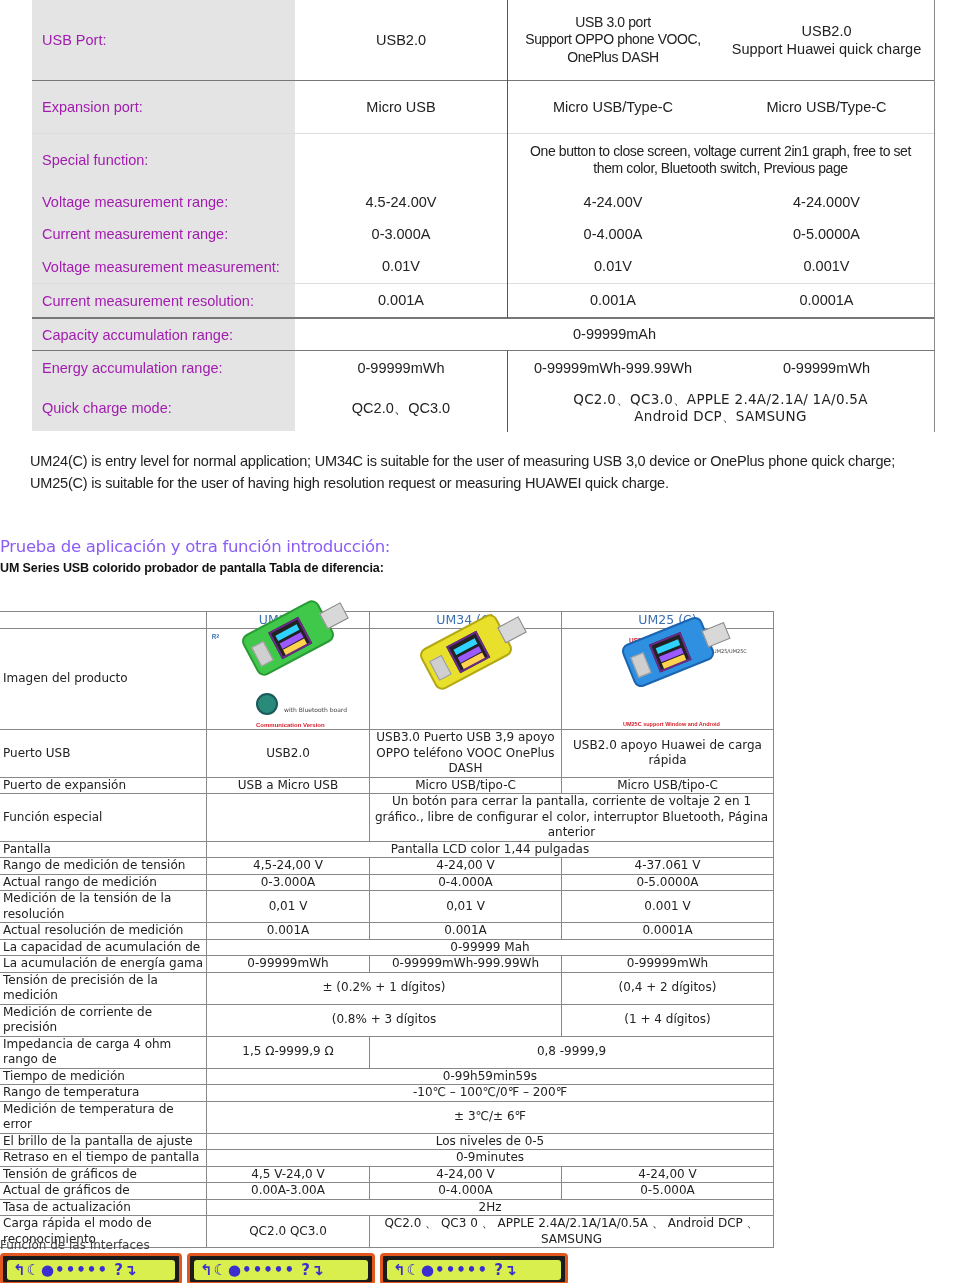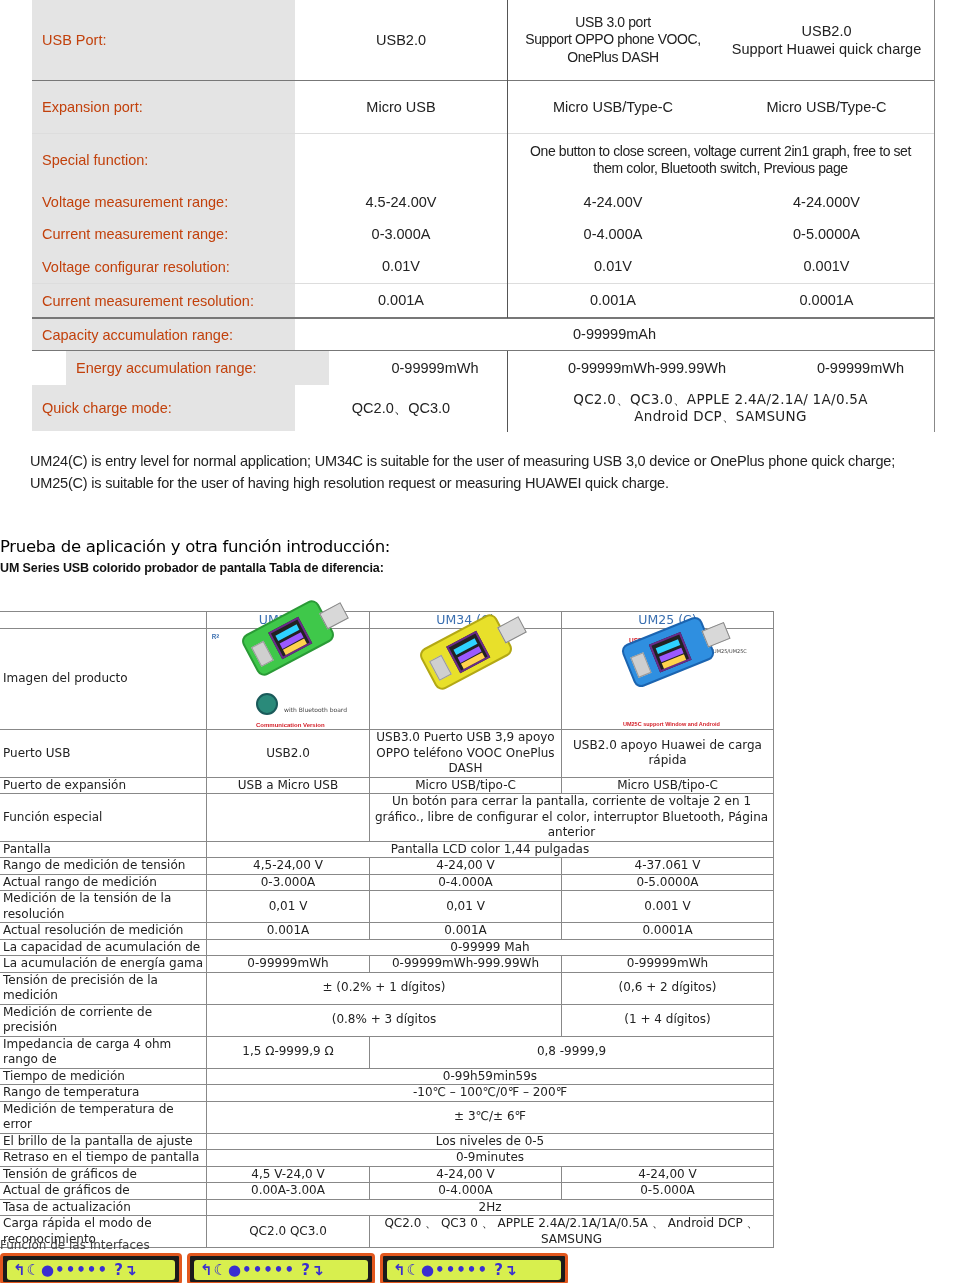--- a/index.html
+++ b/index.html
@@ -3,38 +3,38 @@
   <meta charset="utf-8">
   <style>
     * { box-sizing: border-box; margin: 0; padding: 0; }
     html, body { width: 968px; height: 1283px; background: #ffffff; overflow: hidden; }
     body { position: relative; font-family: "Liberation Sans", sans-serif; color: #111; }
 
     
     .top-table { position: absolute; left: 32px; top: 0; width: 902px; }
     .top-table .row { position: absolute; left: 0; width: 902px; }
     .top-table .lbl { position: absolute; left: 0; width: 263px; height: 100%; background: #e4e4e4; }
-    .top-table .lbl span { position: absolute; left: 10px; top: 50%; transform: translateY(-50%); font-size: 14.5px; color: #c2410c; white-space: nowrap; }
+    .top-table .lbl span { position: absolute; left: 10px; top: 50%; transform: translateY(-50%); font-size: 14.5px; color: #a21caf; white-space: nowrap; }
     .top-table .cell { position: absolute; top: 0; height: 100%; display: flex; align-items: center; justify-content: center; text-align: center; font-size: 14.5px; color: #222; line-height: 1.25; }
     .c1 { left: 263px; width: 212px; }
     .c2 { left: 475px; width: 212px; }
     .c3 { left: 687px; width: 215px; }
     .c23 { left: 475px; width: 427px; }
     .c123 { left: 263px; width: 639px; }
     .vline { position: absolute; left: 507px; width: 1px; background: #555; }
     .rline { position: absolute; left: 934px; top: 0; width: 1px; height: 432px; background: #888; }
     .hline { position: absolute; left: 32px; width: 903px; height: 1px; background: #777; }
     .hline.thick { height: 2px; background: #777; }
     .hline.light { background: #ddd; }
     .narrow { font-family: "Liberation Sans", sans-serif; letter-spacing: -0.4px; }
 
     .note { position: absolute; left: 30px; font-size: 14.5px; color: #222; white-space: nowrap; letter-spacing: -0.2px; }
 
     
-    .h2 { position: absolute; left: 0; top: 537px; font-family: "DejaVu Sans", sans-serif; font-size: 16.5px; color: #000000; white-space: nowrap; letter-spacing: -0.3px; }
+    .h2 { position: absolute; left: 0; top: 537px; font-family: "DejaVu Sans", sans-serif; font-size: 16.5px; color: #8b5cf6; white-space: nowrap; letter-spacing: -0.3px; }
     .h3 { position: absolute; left: 0; top: 561px; font-family: "Liberation Sans", sans-serif; font-weight: bold; font-size: 12.5px; color: #111; white-space: nowrap; letter-spacing: -0.1px; }
 
     table.spec { position: absolute; left: -1px; top: 611px; width: 774px; border-collapse: collapse; font-family: "DejaVu Sans", sans-serif; font-size: 12px; color: #222; table-layout: fixed; }
     table.spec td, table.spec th { border: 1px solid #888; padding: 0 1px; line-height: 15.5px; font-weight: normal; }
     table.spec td.l { text-align: left; padding-left: 3px; }
     table.spec td.v { text-align: center; }
     table.spec th { color: #3a6fb0; text-align: center; font-size: 12.5px; height: 17px; }
     .prod { display: flex; align-items: flex-start; justify-content: center; height: 100px; position: relative; }
 
     
@@ -99,21 +99,21 @@
   <div class="row" style="top:218px;height:32px;">
     <div class="lbl">
         <span>Current measurement range:</span>
       </div>
     <div class="cell c1">0-3.000A</div>
     <div class="cell c2">0-4.000A</div>
     <div class="cell c3">0-5.0000A</div>
   </div>
   <div class="row" style="top:250px;height:33px;">
     <div class="lbl">
-        <span>Voltage configurar resolution:</span>
+        <span>Voltage measurement measurement:</span>
       </div>
     <div class="cell c1">0.01V</div>
     <div class="cell c2">0.01V</div>
     <div class="cell c3">0.001V</div>
   </div>
   <div class="row" style="top:284px;height:33px;">
     <div class="lbl">
         <span>Current measurement resolution:</span>
       </div>
     <div class="cell c1">0.001A</div>
@@ -121,21 +121,21 @@
     <div class="cell c3">0.0001A</div>
   </div>
 
   <div class="row" style="top:319px;height:31px;">
     <div class="lbl">
         <span>Capacity accumulation range:</span>
       </div>
     <div class="cell c123">0-99999mAh</div>
   </div>
 
-  <div class="row" style="top:351px;height:34px;margin-left:34px;">
+  <div class="row" style="top:351px;height:34px;">
     <div class="lbl">
         <span>Energy accumulation range:</span>
       </div>
     <div class="cell c1">0-99999mWh</div>
     <div class="cell c2">0-99999mWh-999.99Wh</div>
     <div class="cell c3">0-99999mWh</div>
   </div>
 
   <div class="row" style="top:385px;height:46px;">
     <div class="lbl">
@@ -266,21 +266,21 @@
   </tr>
   <tr>
     <td class="l">La acumulación de energía gama</td>
     <td class="v">0-99999mWh</td>
     <td class="v">0-99999mWh-999.99Wh</td>
     <td class="v">0-99999mWh</td>
   </tr>
   <tr>
     <td class="l">Tensión de precisión de la medición</td>
     <td class="v" colspan="2">± (0.2% + 1 dígitos)</td>
-    <td class="v">(0,6 + 2 dígitos)</td>
+    <td class="v">(0,4 + 2 dígitos)</td>
   </tr>
   <tr>
     <td class="l">Medición de corriente de precisión</td>
     <td class="v" colspan="2">(0.8% + 3 dígitos</td>
     <td class="v">(1 + 4 dígitos)</td>
   </tr>
   <tr>
     <td class="l">Impedancia de carga 4 ohm rango de</td>
     <td class="v">1,5 Ω-9999,9 Ω</td>
     <td class="v" colspan="2">0,8 -9999,9</td>

